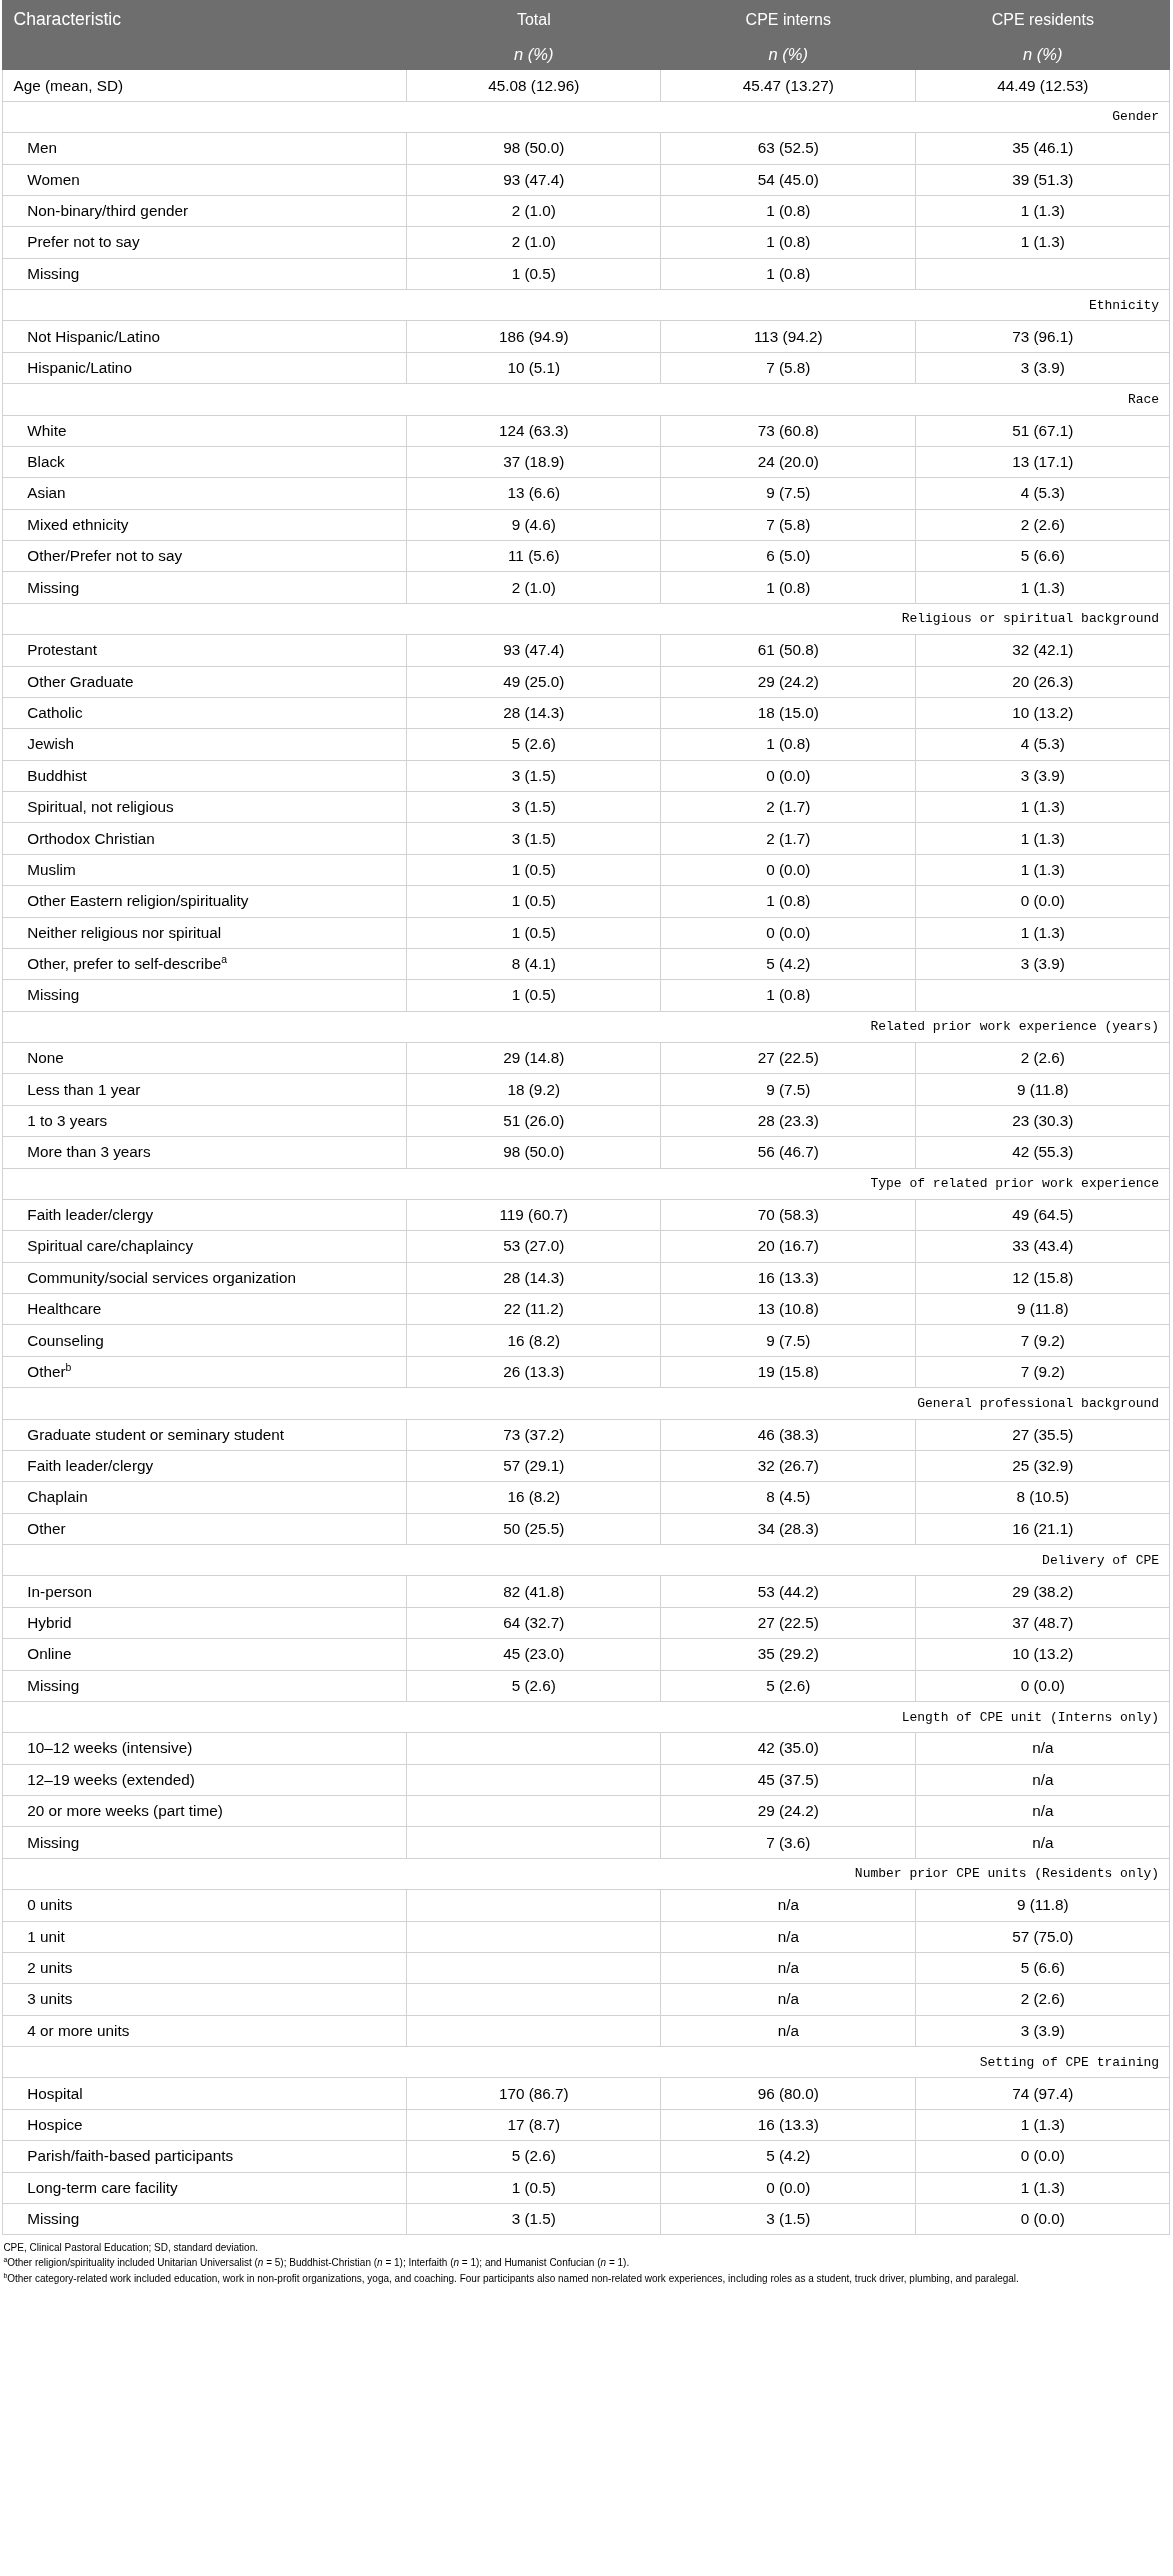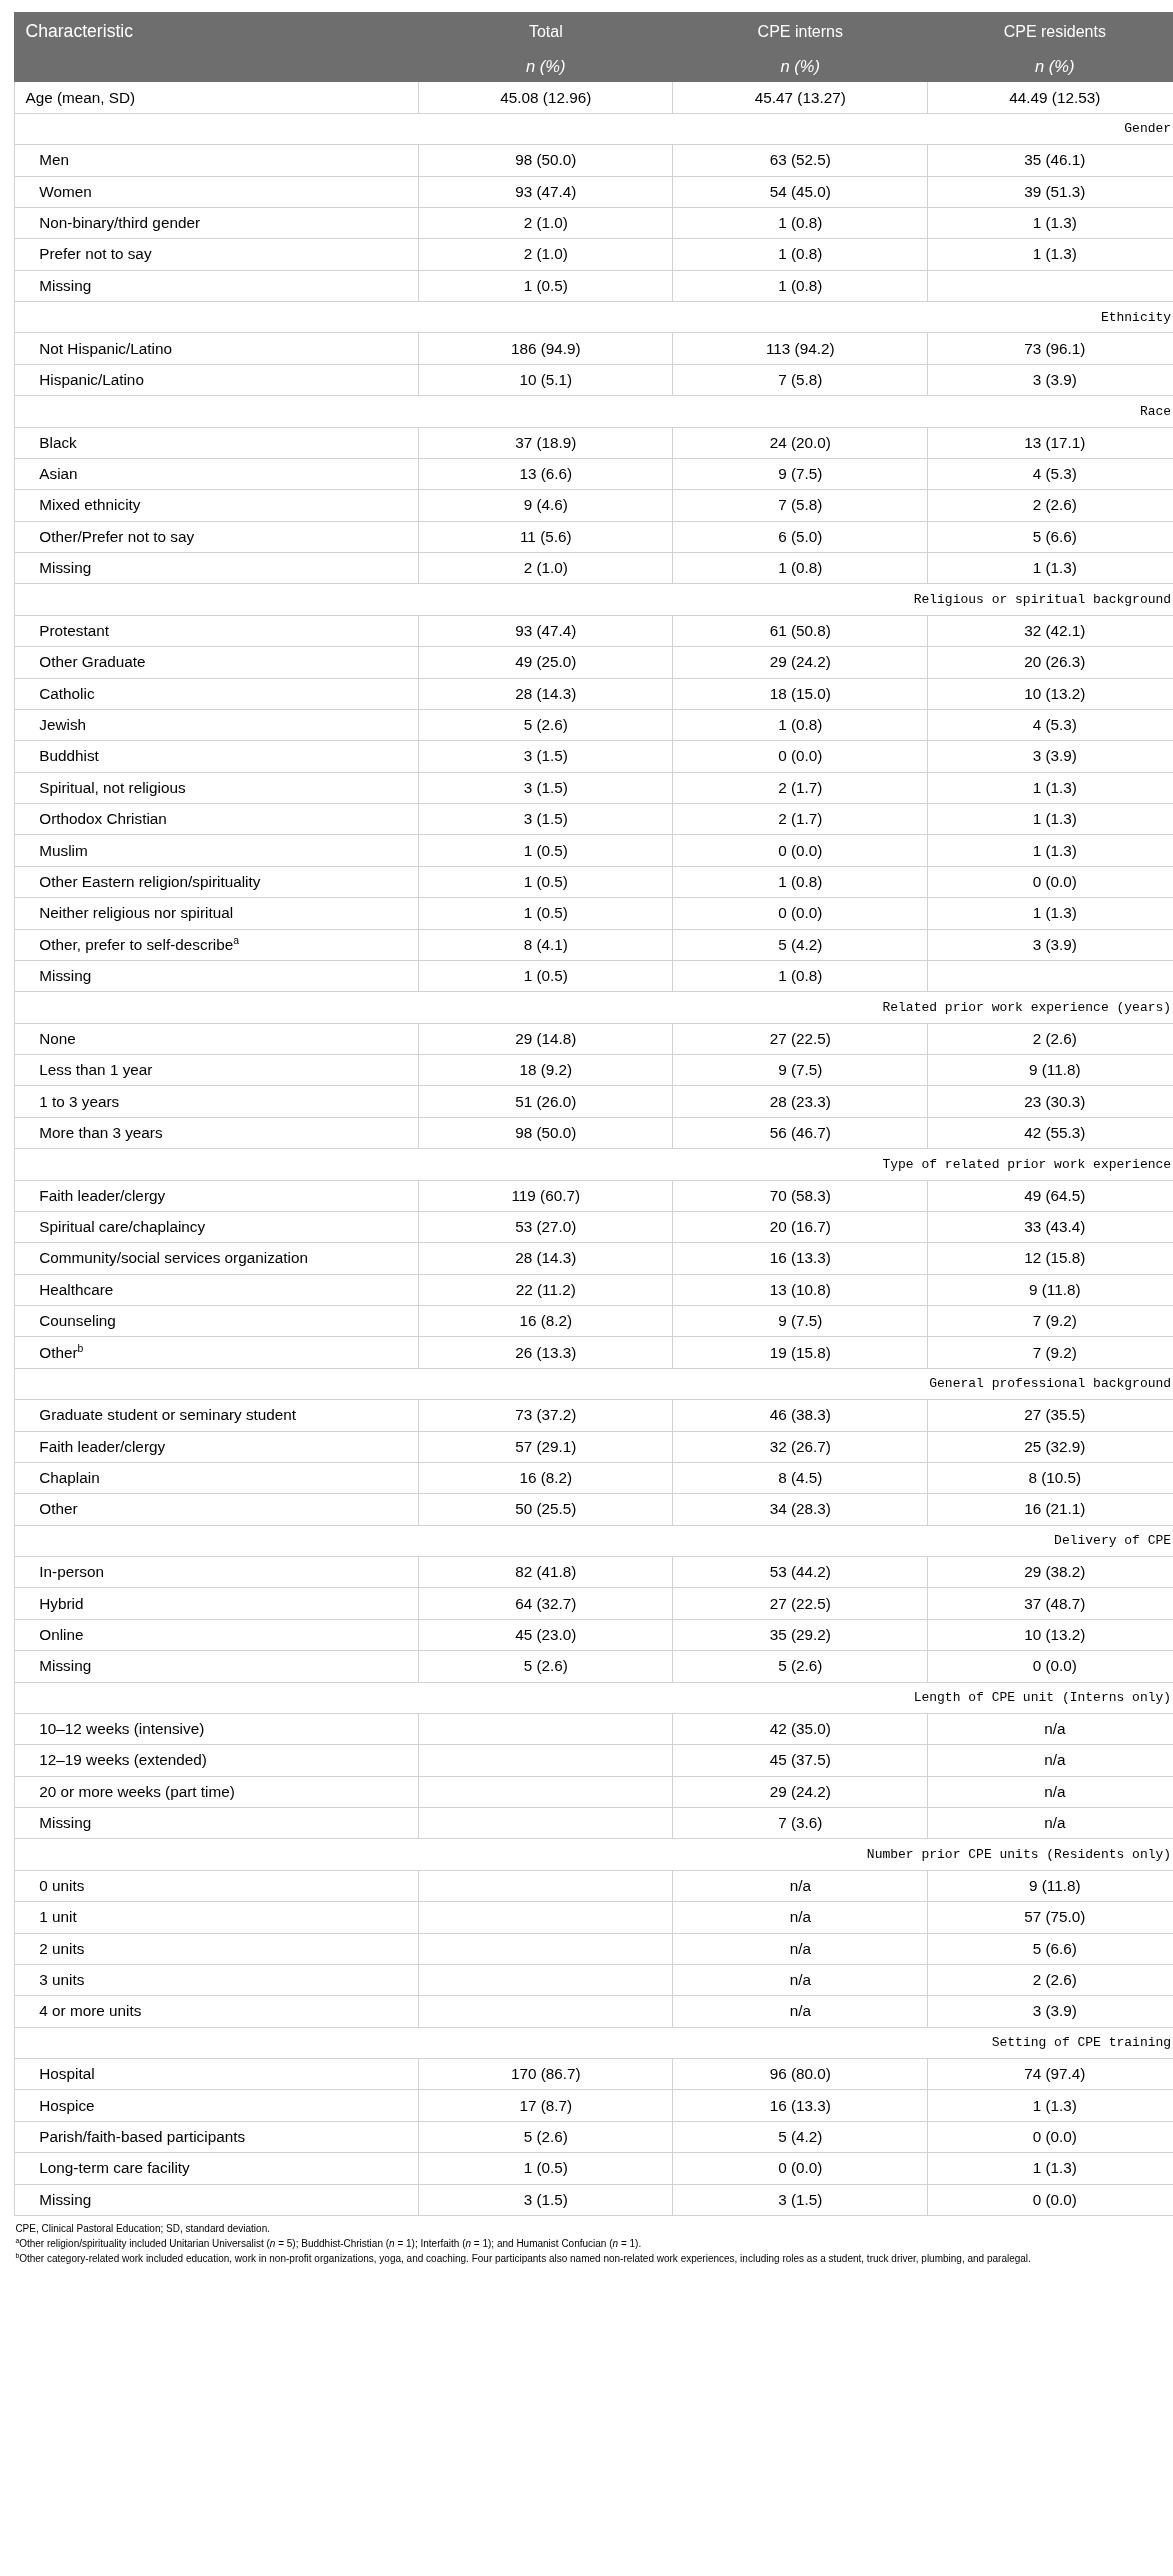--- a/index.html
+++ b/index.html
@@ -8,21 +8,21 @@
     background: #ffffff;
   }
   body {
     width: 1173px;
     font-family: "Liberation Sans", sans-serif;
     color: #000000;
   }
   .page {
     width: 1173px;
     box-sizing: border-box;
-    padding: 12px;
+    padding: 0;
   }
   table.demo-table {
     border-collapse: collapse;
     width: 1168px;
     margin-left: 2.3px;
     table-layout: fixed;
   }
   table.demo-table col.c-char { width: 404px; }
   table.demo-table col.c-tot  { width: 254px; }
   table.demo-table col.c-int  { width: 255px; }
@@ -164,20 +164,26 @@
         <tr>
           <td class="label indent">Hispanic/Latino</td>
           <td class="num">10 (5.1)</td>
           <td class="num">7 (5.8)</td>
           <td class="num">3 (3.9)</td>
         </tr>
         <tr class="section">
           <td colspan="4">Race</td>
         </tr>
         <tr>
+          <td class="label indent">White</td>
+          <td class="num">124 (63.3)</td>
+          <td class="num">73 (60.8)</td>
+          <td class="num">51 (67.1)</td>
+        </tr>
+        <tr>
           <td class="label indent">Black</td>
           <td class="num">37 (18.9)</td>
           <td class="num">24 (20.0)</td>
           <td class="num">13 (17.1)</td>
         </tr>
         <tr>
           <td class="label indent">Asian</td>
           <td class="num">13 (6.6)</td>
           <td class="num">9 (7.5)</td>
           <td class="num">4 (5.3)</td>

